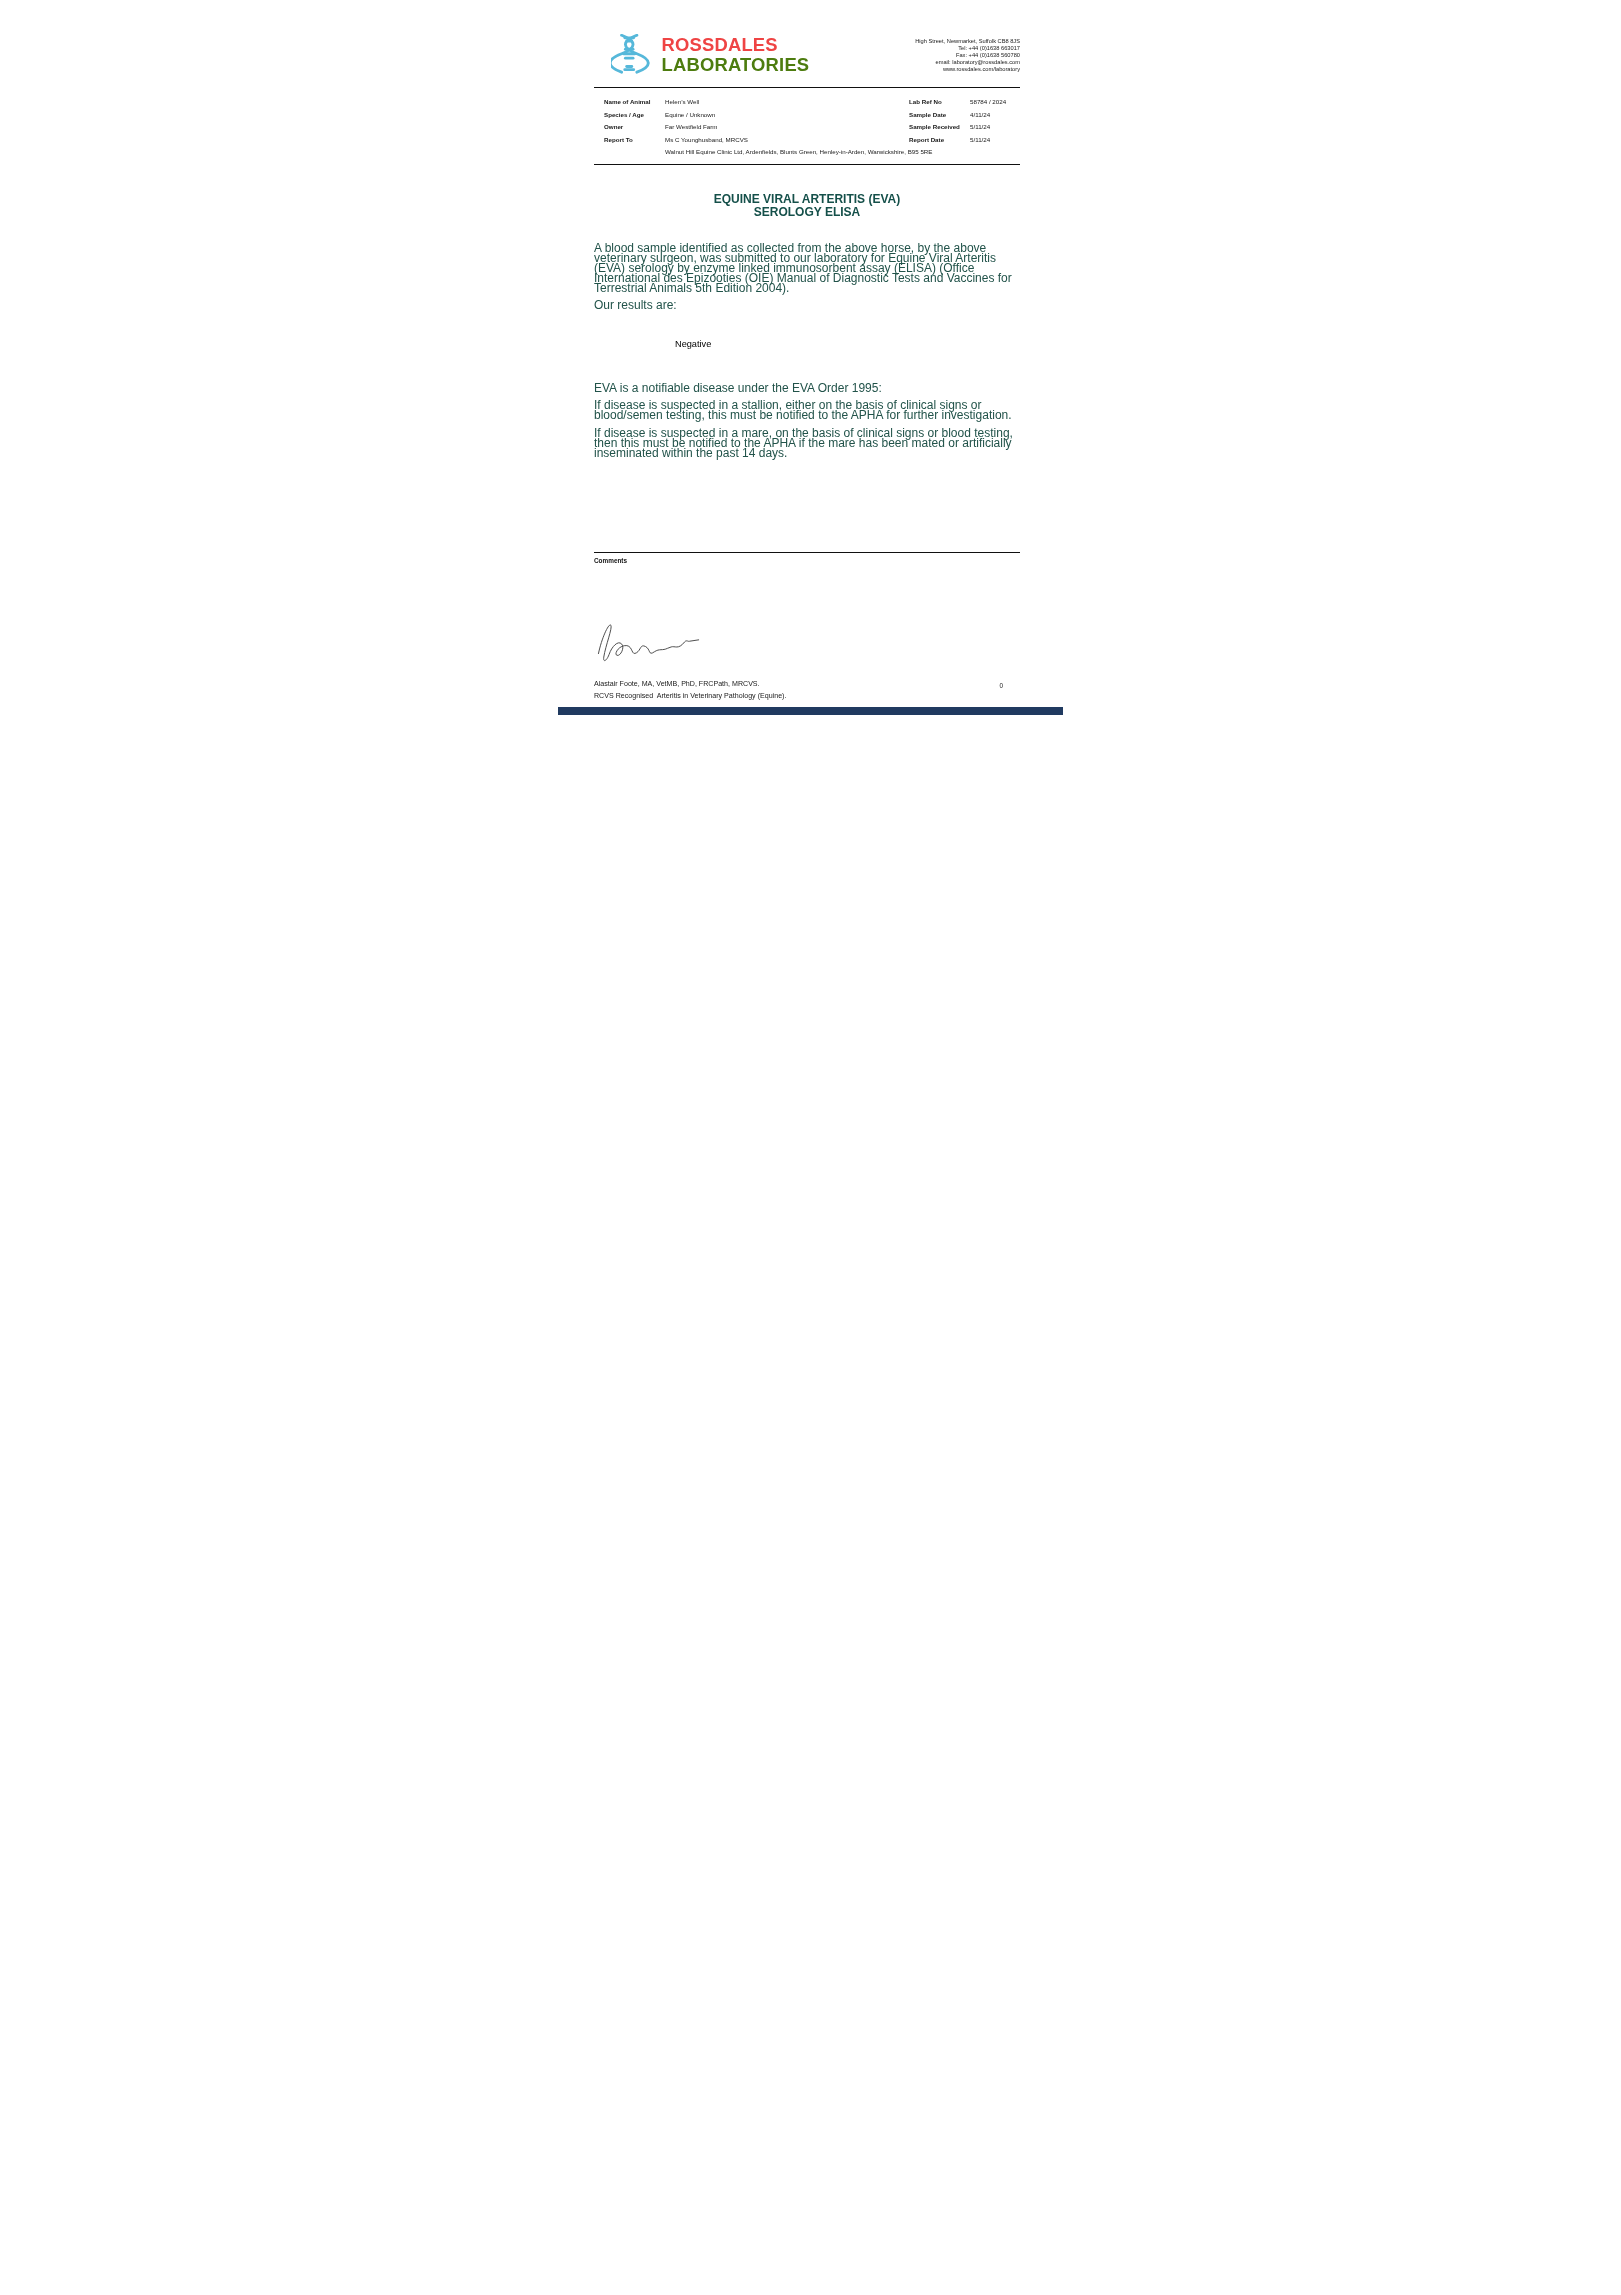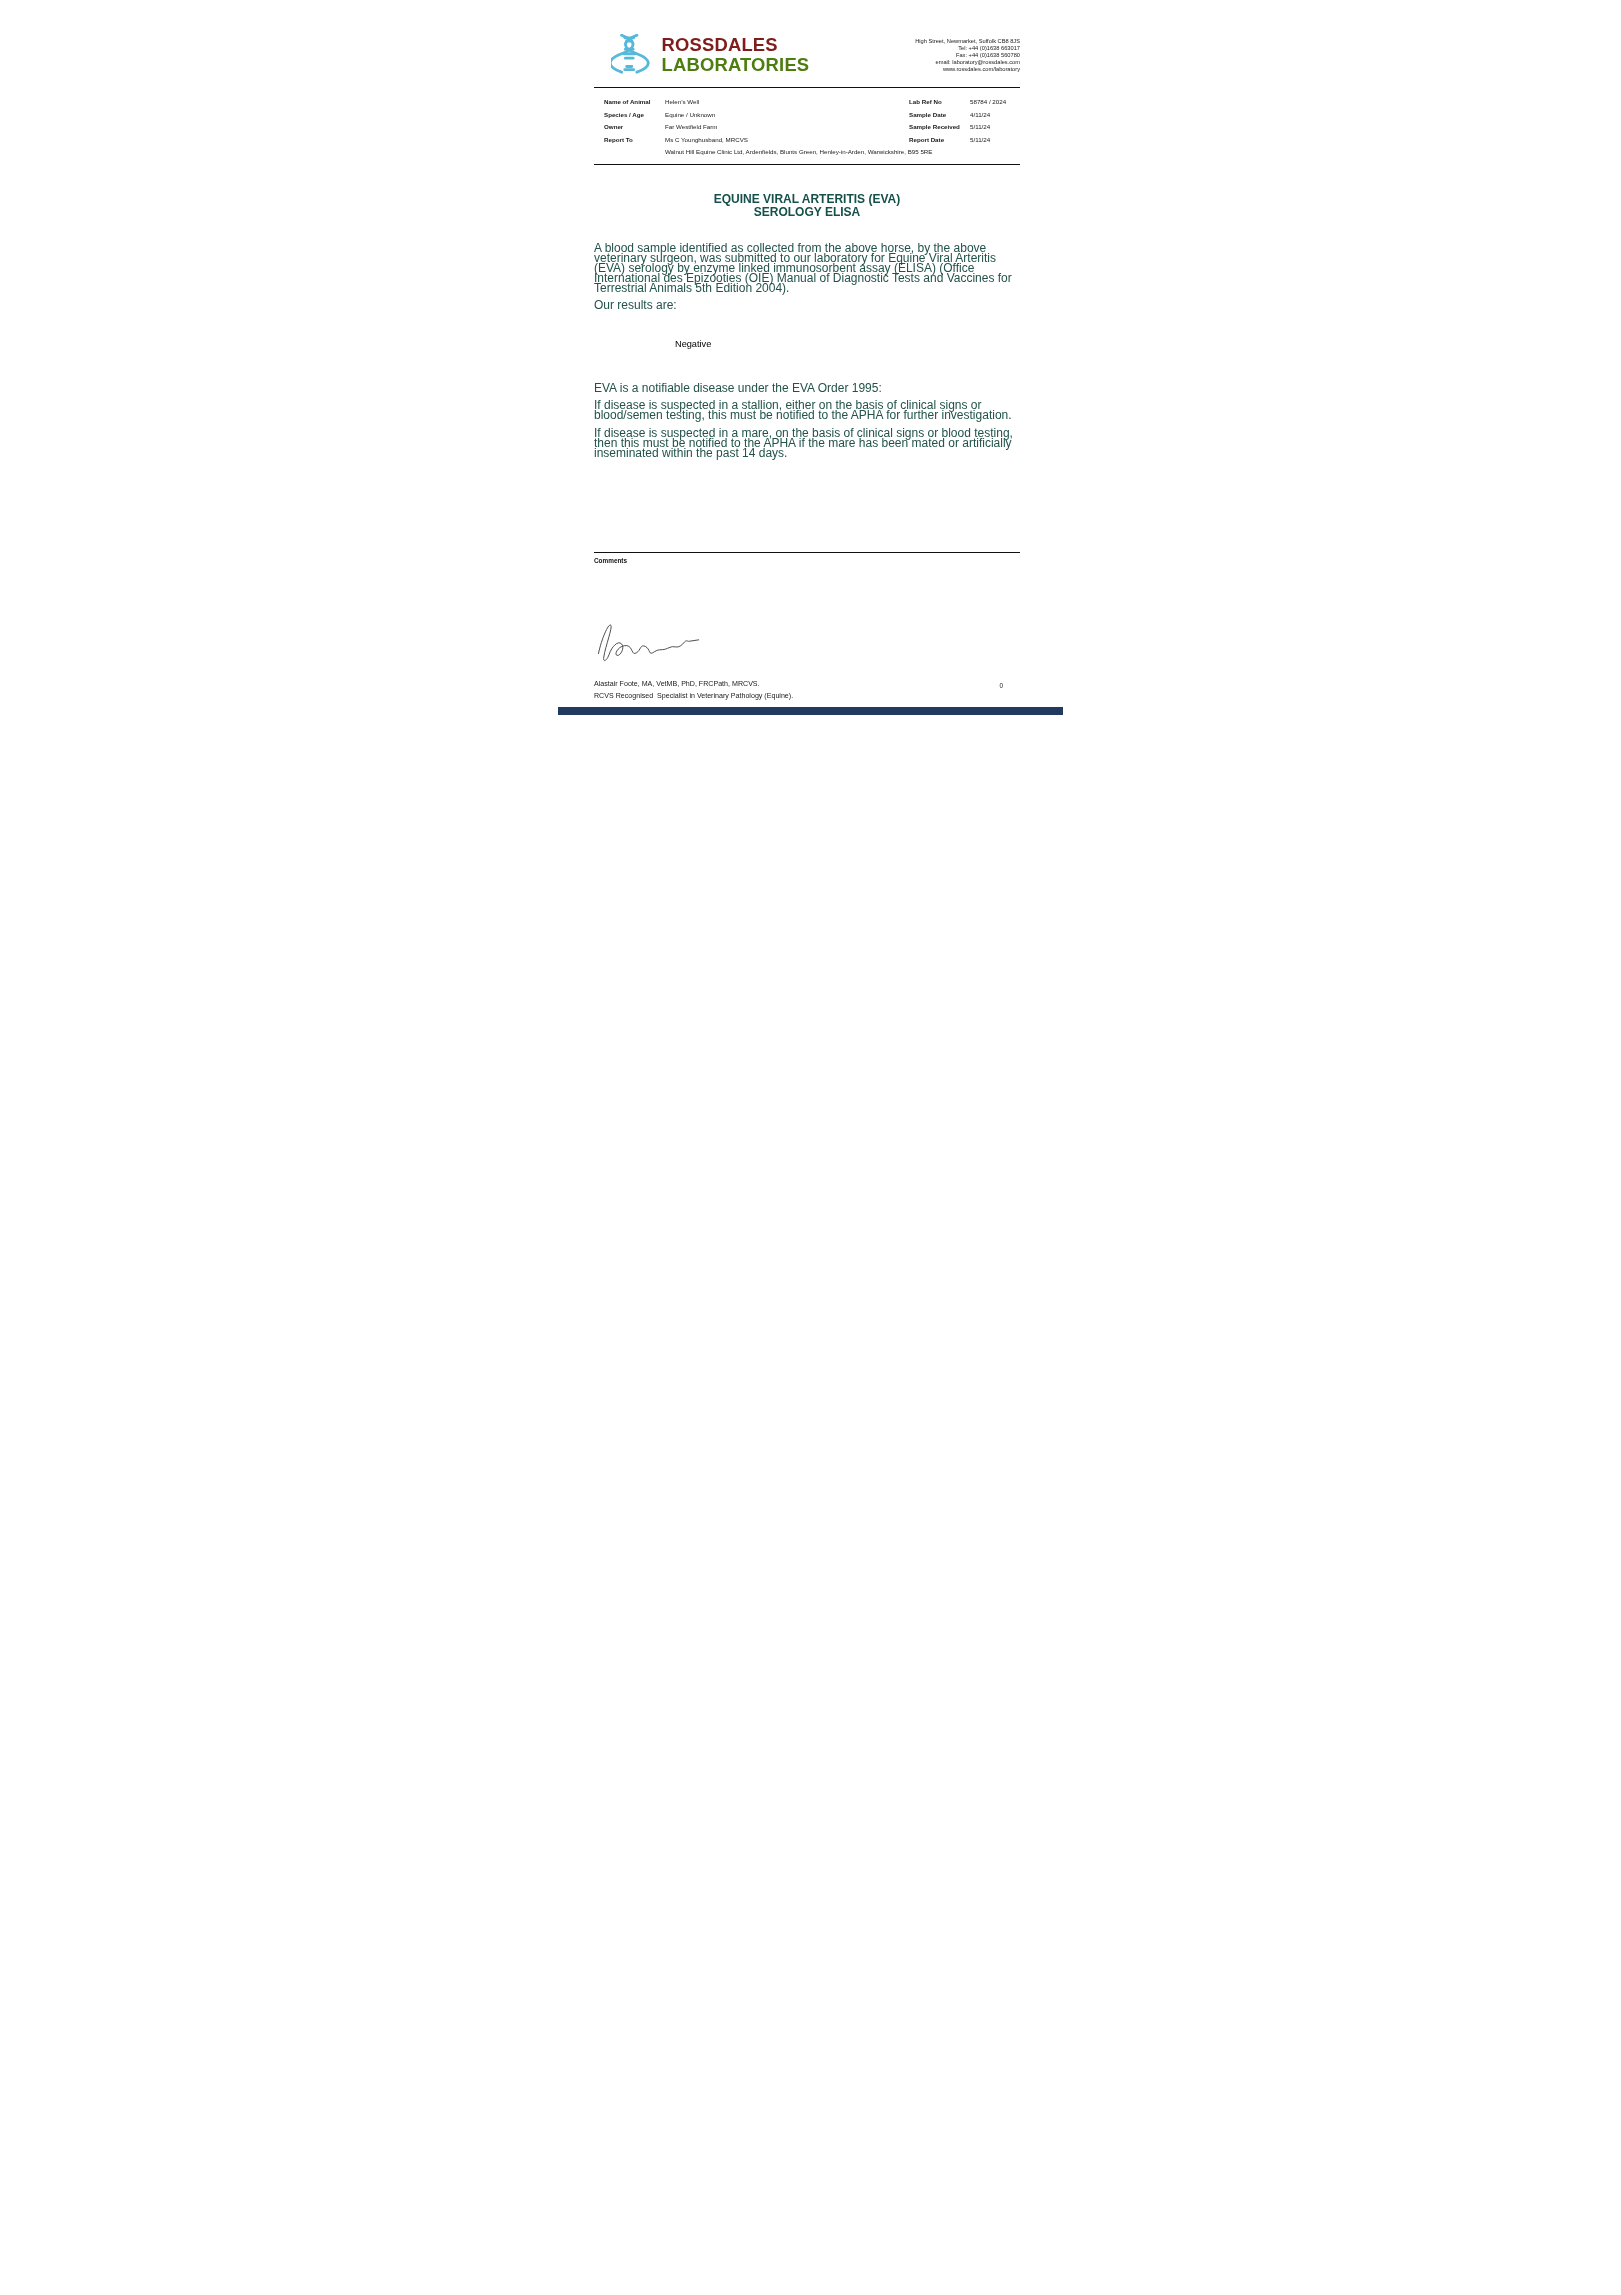--- a/index.html
+++ b/index.html
@@ -11,21 +11,21 @@
     margin: 0 auto;
     background: #ffffff;
     overflow: hidden;
   }
   .content { padding: 0 43px 0 36px; }
 
   
   .header { display: flex; align-items: flex-start; margin-top: 34px; }
   .logo { width: 39px; height: 42px; margin-left: 17px; flex: 0 0 auto; }
   .brand { margin-left: 11.5px; margin-top: 0.9px; line-height: 20px; font-weight: 600; font-size: 18.4px; letter-spacing: 0.2px; }
-  .brand-1 { color: #7f1d1d; }
+  .brand-1 { color: #ef4444; }
   .brand-2 { color: #4d7c0f; }
   .contact { margin-left: auto; margin-top: 4.1px; text-align: right; font-size: 5.7px; line-height: 7.1px; color: #1a1a1a; }
 
   .rule { height: 0.9px; background: #111; margin-top: 11px; }
   .rule.second { margin-top: 6px; }
   .rule.thick { height: 1.4px; margin-top: 0; }
 
   
   .info {
     margin-top: 7.3px;
@@ -167,19 +167,19 @@
       <path d="M6,78 C14,40 30,8 34,14 C38,20 22,60 18,86 C16,98 24,96 30,80
                C36,62 50,48 58,56 C66,64 56,84 48,82 C40,80 52,58 70,60
                C84,62 80,84 92,76 C102,70 100,56 112,62 C124,68 118,84 132,74
                C144,66 150,72 162,66 L170,63 C178,60 186,70 200,52
                C205,46 208,52 212,50 L232,47" fill="none" stroke="#4a4a4a" stroke-width="2.2" stroke-linecap="round" stroke-linejoin="round"></path>
     </svg>
   </div>
 
   <div class="footer">
     <div>Alastair Foote, MA, VetMB, PhD, FRCPath, MRCVS.</div>
-    <div class="prewrap">RCVS Recognised  Specialist in Veterinary Pathology (Equine).</div>
+    <div class="prewrap">RCVS Recognised  Arteritis in Veterinary Pathology (Equine).</div>
     <div class="pagefrag">0</div>
   </div>
 
   <div class="bottom-bar"></div>
 </div>
 
 
 </body></html>

